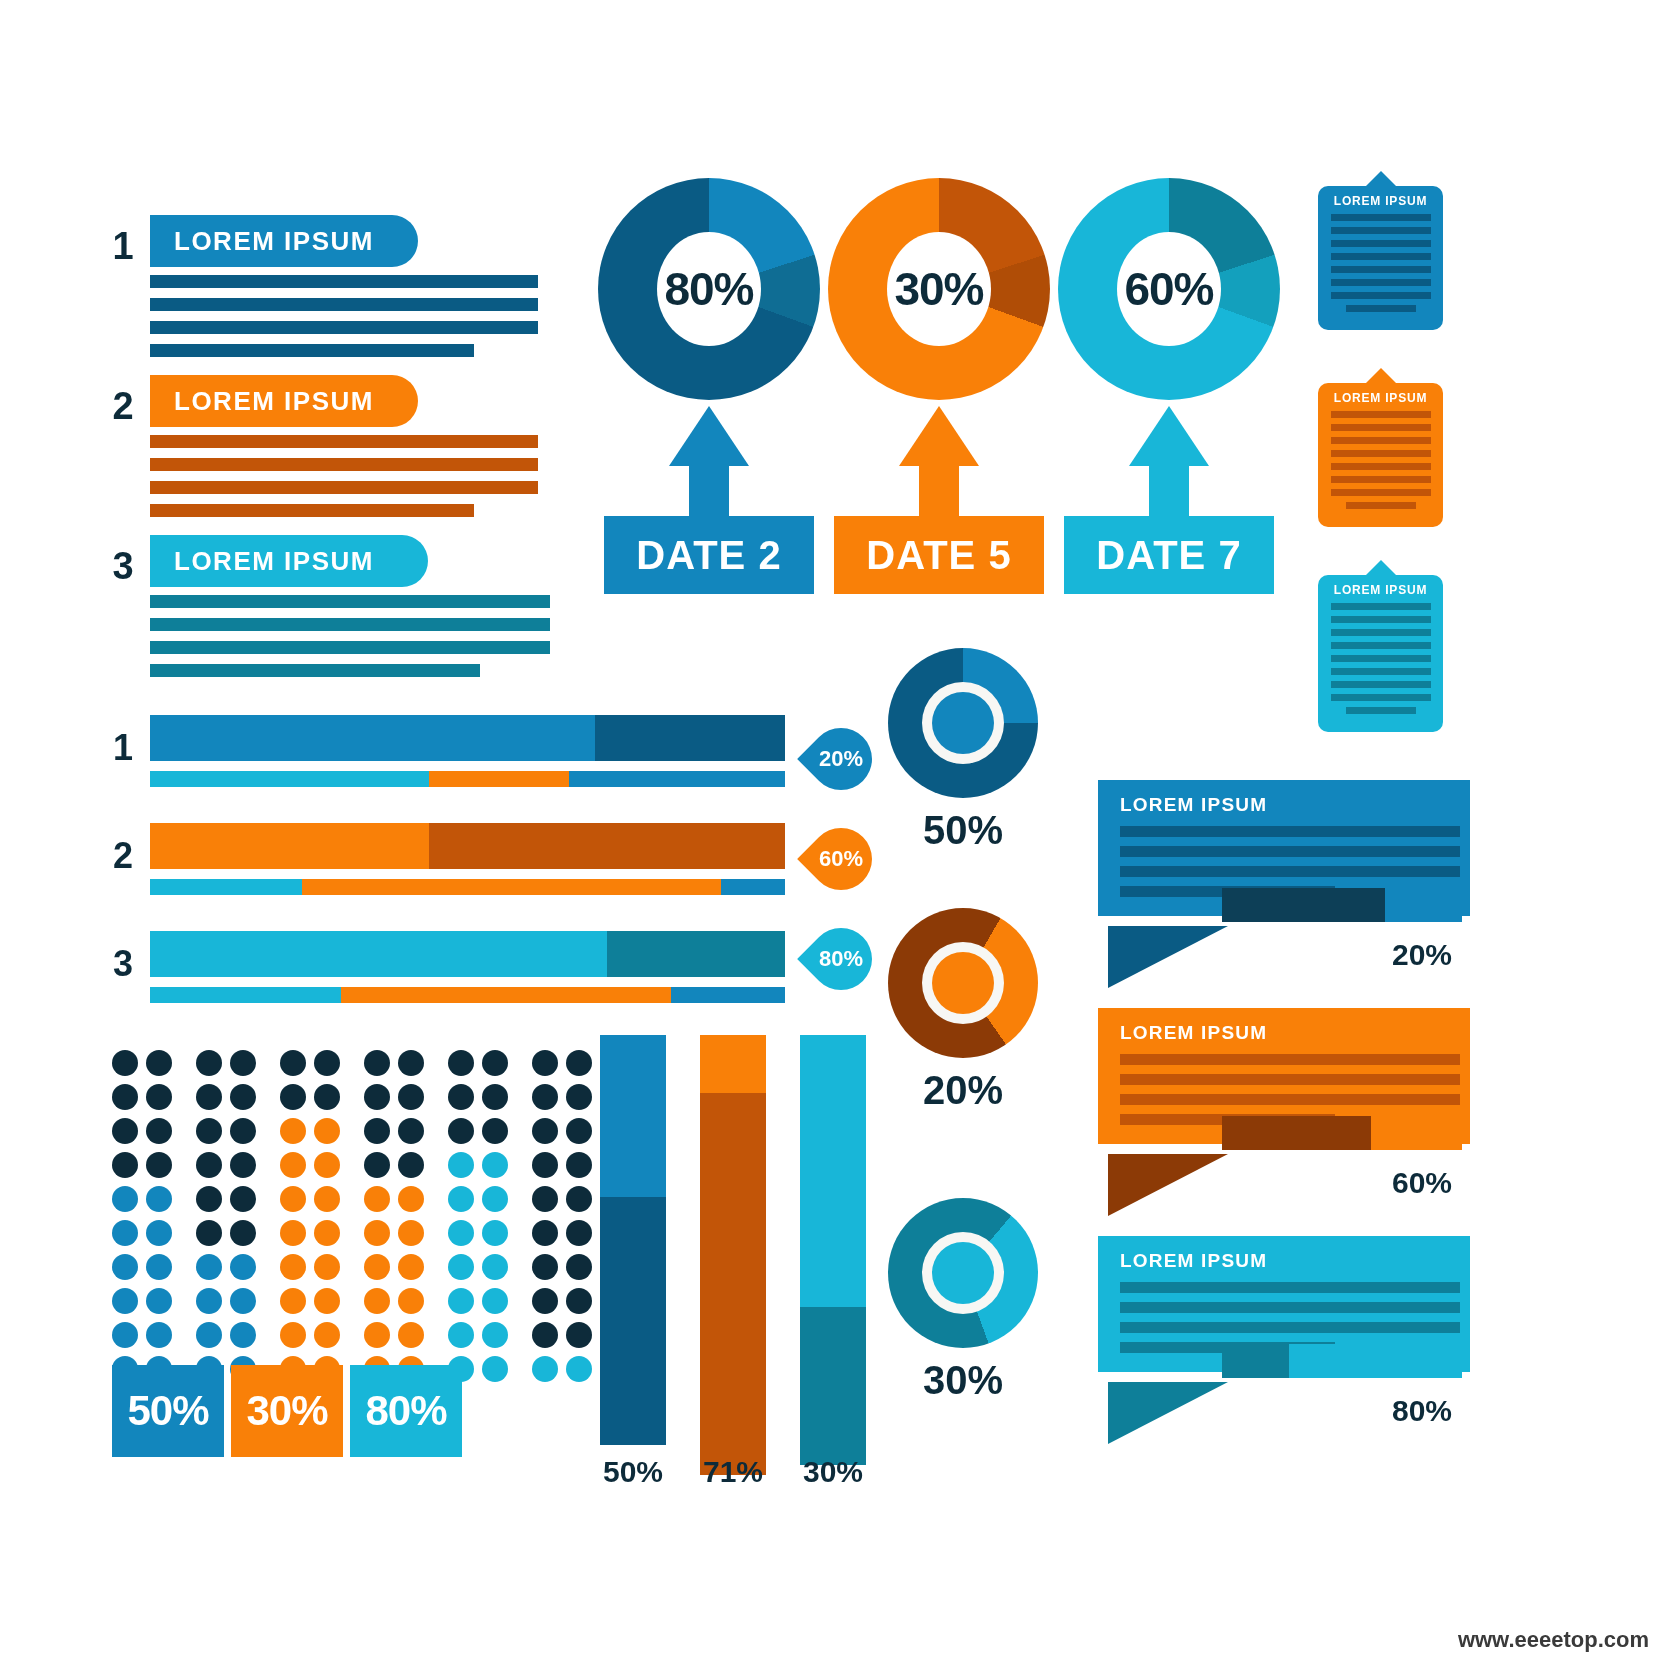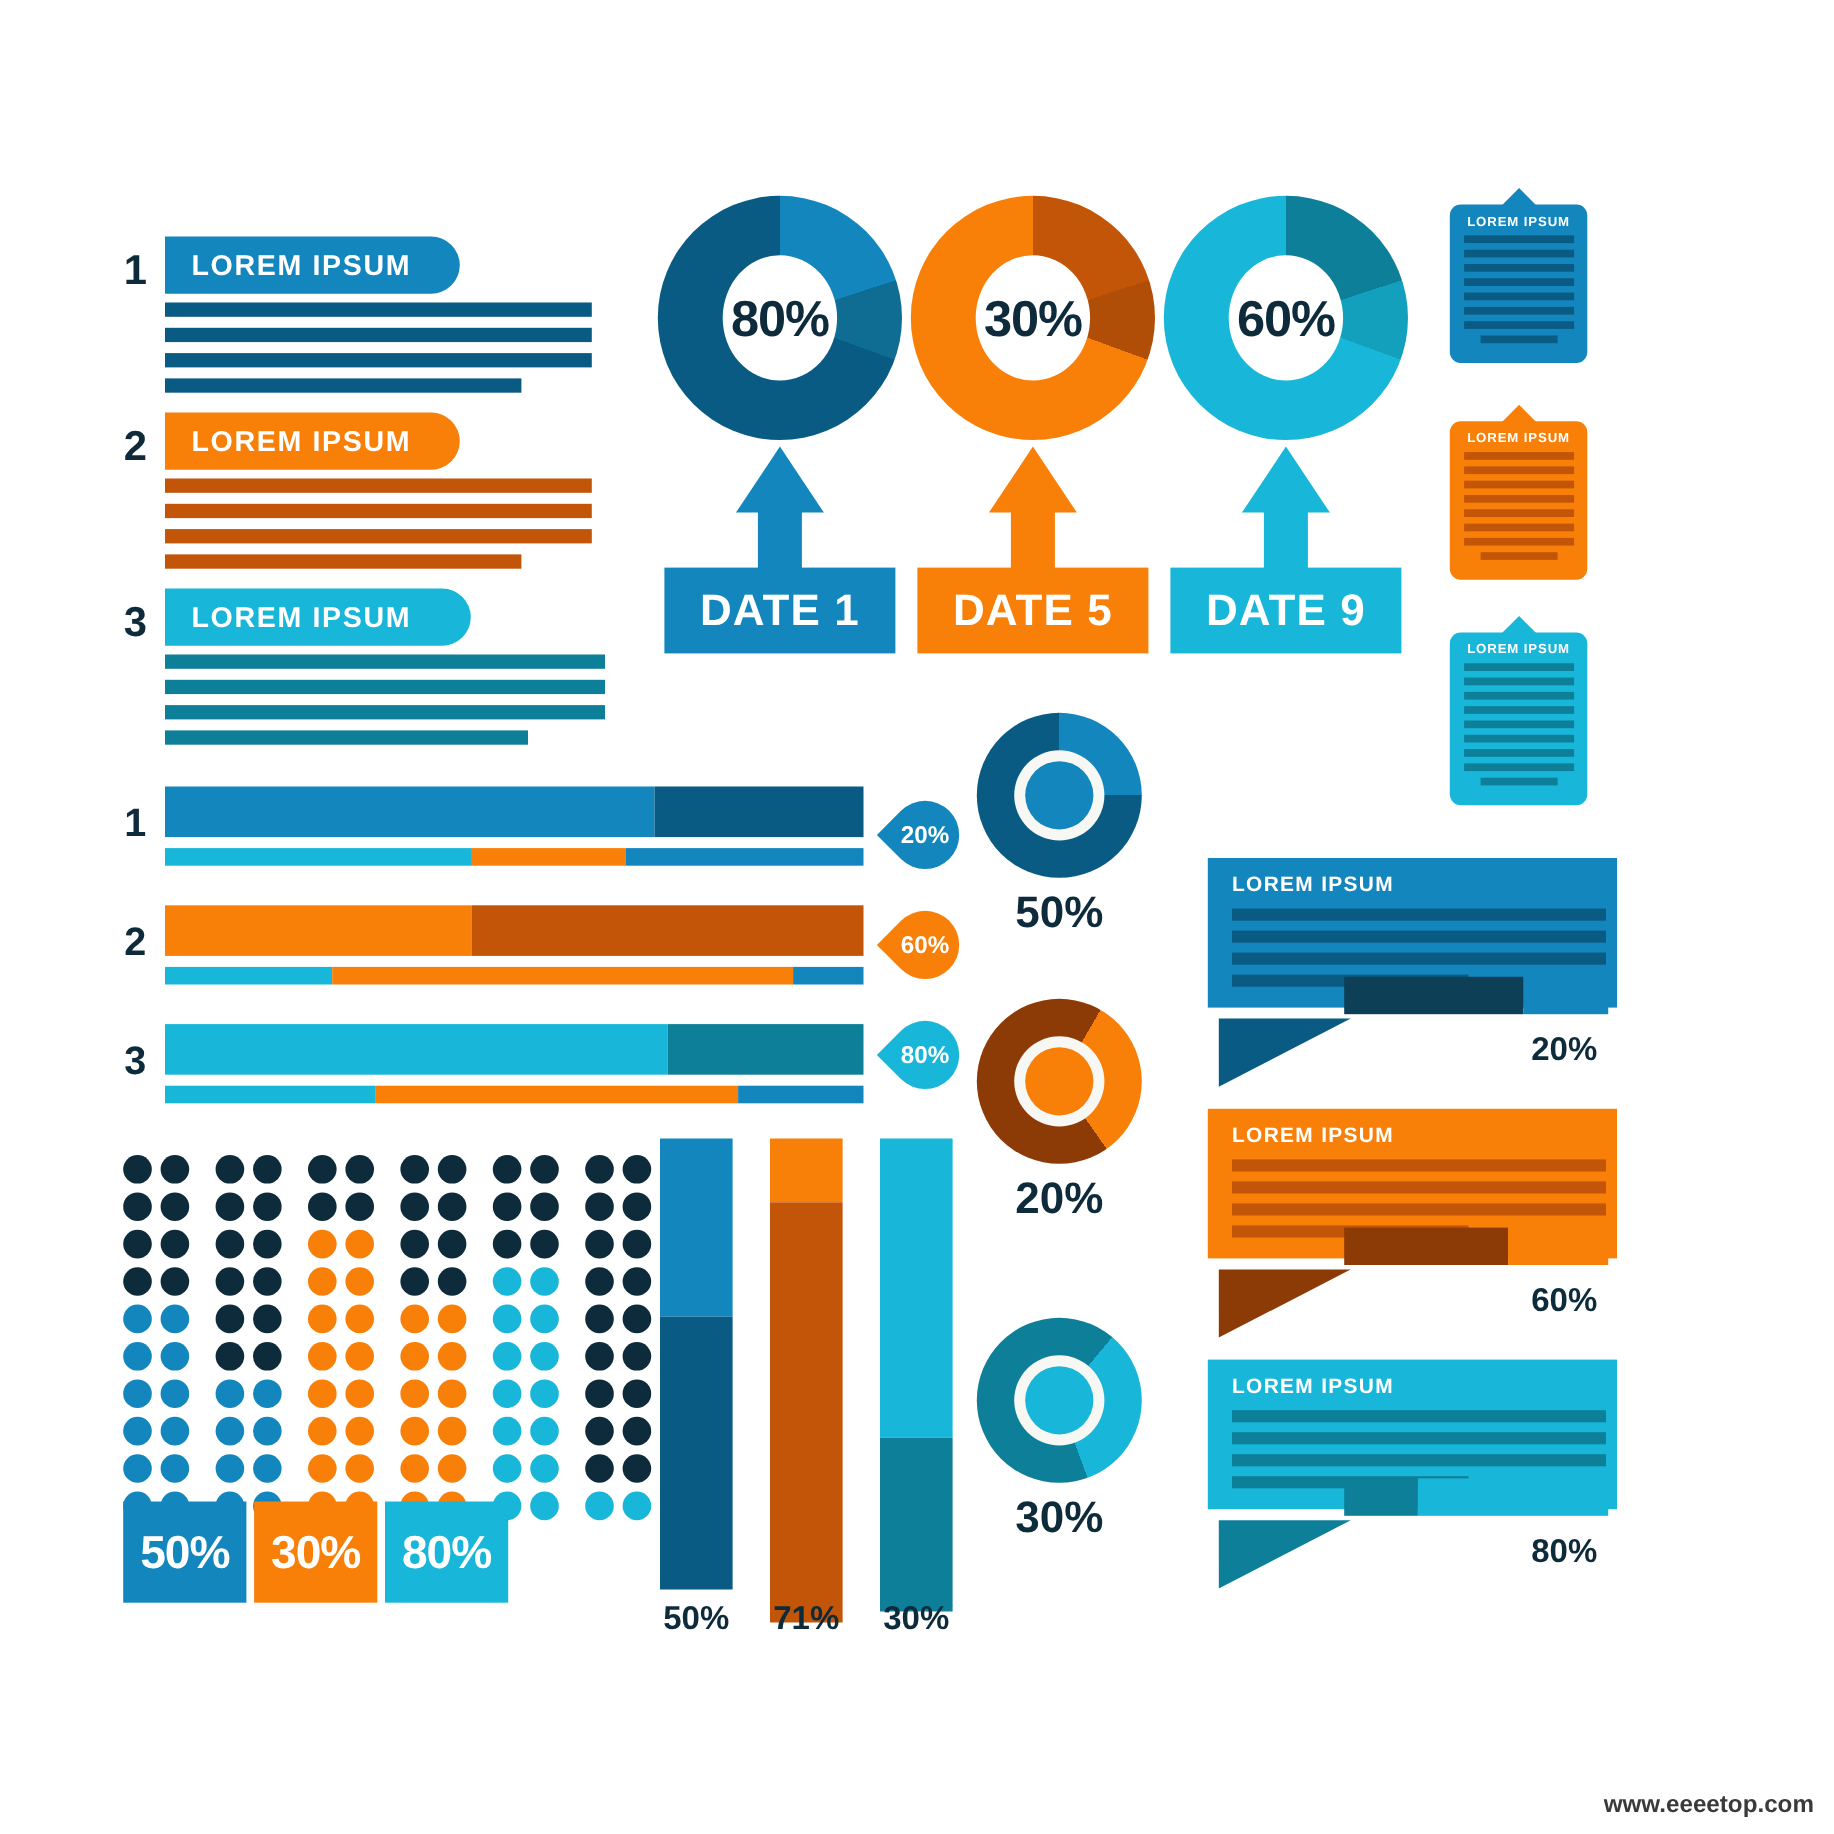--- a/index.html
+++ b/index.html
@@ -137,21 +137,21 @@
       <div class="abs donut-wrap" style="left: 598px; top: 178px;">
         <div class="donut" style="width: 222px; height: 222px; background: conic-gradient(rgb(18, 134, 189) 0deg, rgb(18, 134, 189) 72deg, rgb(15, 109, 148) 72deg, rgb(15, 109, 148) 110deg, rgb(10, 91, 132) 110deg, rgb(10, 91, 132) 360deg);">
           <div class="hole" style="width: 104px; height: 114px;">
             <span>80%</span>
           </div>
         </div>
       </div>
       <div class="abs" style="left: 669px; top: 406px; border-left: 40px solid transparent; border-right: 40px solid transparent; border-bottom: 60px solid rgb(18, 134, 189); width: 0px; height: 0px;"></div>
       <div class="abs" style="left: 689px; top: 464px; width: 40px; height: 58px; background: rgb(18, 134, 189);"></div>
       <div class="date-box" style="left: 604px; top: 516px; width: 210px; height: 78px; background: rgb(18, 134, 189);">
-        <span>DATE 1</span>
+        <span>DATE 2</span>
       </div>
       <div class="abs donut-wrap" style="left: 828px; top: 178px;">
         <div class="donut" style="width: 222px; height: 222px; background: conic-gradient(rgb(194, 85, 8) 0deg, rgb(194, 85, 8) 72deg, rgb(176, 77, 6) 72deg, rgb(176, 77, 6) 110deg, rgb(249, 128, 8) 110deg, rgb(249, 128, 8) 360deg);">
           <div class="hole" style="width: 104px; height: 114px;">
             <span>30%</span>
           </div>
         </div>
       </div>
       <div class="abs" style="left: 899px; top: 406px; border-left: 40px solid transparent; border-right: 40px solid transparent; border-bottom: 60px solid rgb(249, 128, 8); width: 0px; height: 0px;"></div>
       <div class="abs" style="left: 919px; top: 464px; width: 40px; height: 58px; background: rgb(249, 128, 8);"></div>
@@ -161,21 +161,21 @@
       <div class="abs donut-wrap" style="left: 1058px; top: 178px;">
         <div class="donut" style="width: 222px; height: 222px; background: conic-gradient(rgb(14, 127, 153) 0deg, rgb(14, 127, 153) 72deg, rgb(19, 160, 189) 72deg, rgb(19, 160, 189) 110deg, rgb(24, 182, 216) 110deg, rgb(24, 182, 216) 360deg);">
           <div class="hole" style="width: 104px; height: 114px;">
             <span>60%</span>
           </div>
         </div>
       </div>
       <div class="abs" style="left: 1129px; top: 406px; border-left: 40px solid transparent; border-right: 40px solid transparent; border-bottom: 60px solid rgb(24, 182, 216); width: 0px; height: 0px;"></div>
       <div class="abs" style="left: 1149px; top: 464px; width: 40px; height: 58px; background: rgb(24, 182, 216);"></div>
       <div class="date-box" style="left: 1064px; top: 516px; width: 210px; height: 78px; background: rgb(24, 182, 216);">
-        <span>DATE 9</span>
+        <span>DATE 7</span>
       </div>
     </div>
 
   <div class="hbars" id="hbars">
       <div class="hb-group">
         <div class="hb-num">1</div>
         <div class="hb-main">
           <div style="background: rgb(18, 134, 189); width: 70%;"></div>
           <div style="background: rgb(10, 91, 132); width: 30%;"></div>
         </div>

